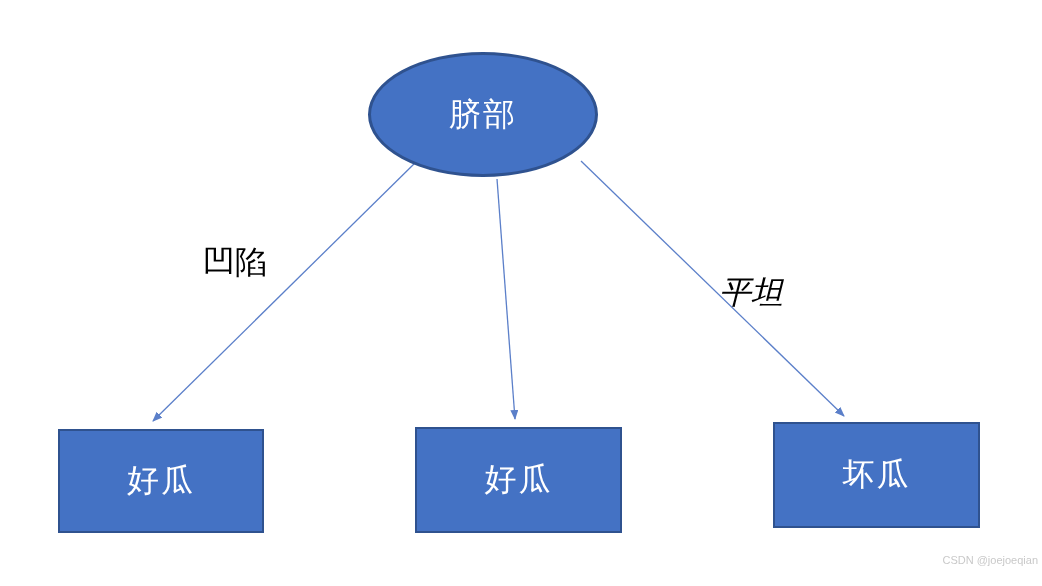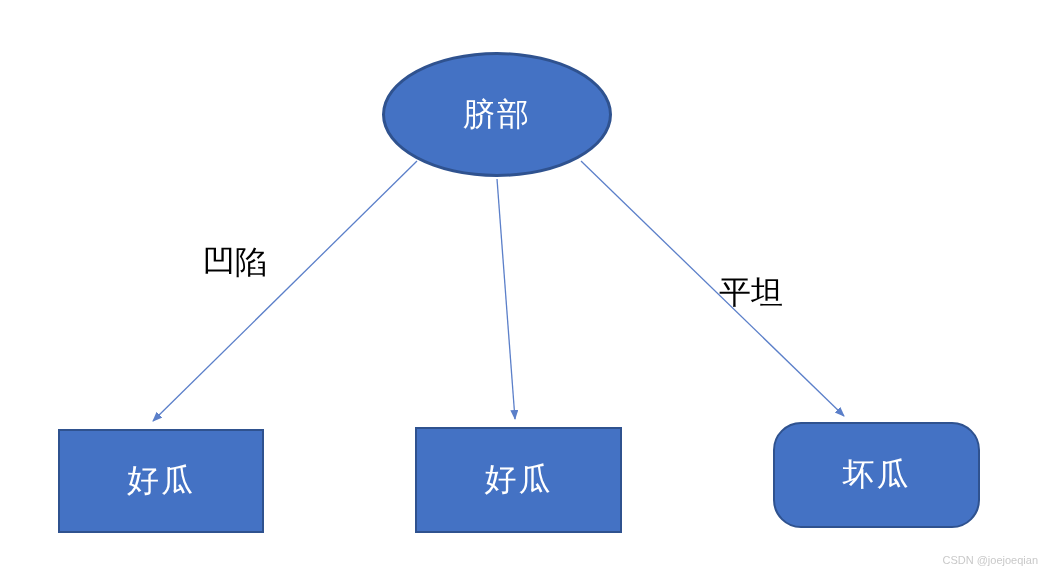--- a/index.html
+++ b/index.html
@@ -35,40 +35,40 @@
     background: var(--shape-fill, #4472c4);
     border: 2px solid var(--shape-border, #2f528f);
     color: var(--shape-text, #ffffff);
     display: flex;
     align-items: center;
     justify-content: center;
     font-size: 32px;
     letter-spacing: 2px;
   }
   .node.ellipse {
-    left: 382px;
+    left: 368px;
     top: 52px;
     width: 230px;
     height: 125px;
     border-radius: 50%;
     border-width: 3px;
   }
   .node.box-0 { left: 58px;  top: 429px; width: 206px; height: 104px; }
   .node.box-1 { left: 415px; top: 427px; width: 207px; height: 106px; }
-  .node.box-2 { left: 773px; top: 422px; width: 207px; height: 106px; border-radius: 28px; }
+  .node.box-2 { left: 773px; top: 422px; width: 207px; height: 106px; }
   .edge-label {
     position: absolute;
     color: var(--edge-label, #000000);
     font-size: 32px;
     line-height: 1.1;
     white-space: nowrap;
   }
   .edge-label.label-0 { left: 203px; top: 245px; }
   .edge-label.label-1 { left: 455px; top: 292px; }
-  .edge-label.label-2 { left: 719px; top: 275px; }
+  .edge-label.label-2 { left: 719px; top: 275px; font-style: italic; }
   .watermark {
     position: absolute;
     right: 4px;
     top: 554px;
     color: var(--watermark, #c9c9c9);
     font-size: 11px;
   }
 </style>
 </head>
 <body>

